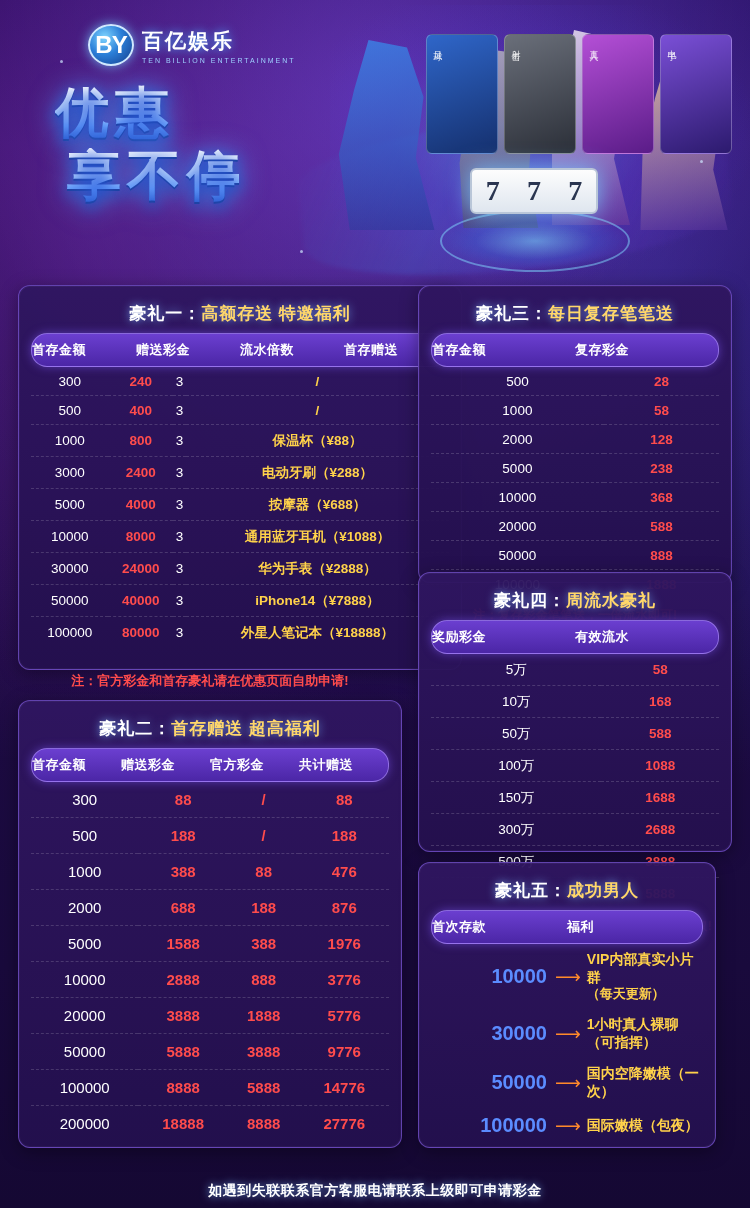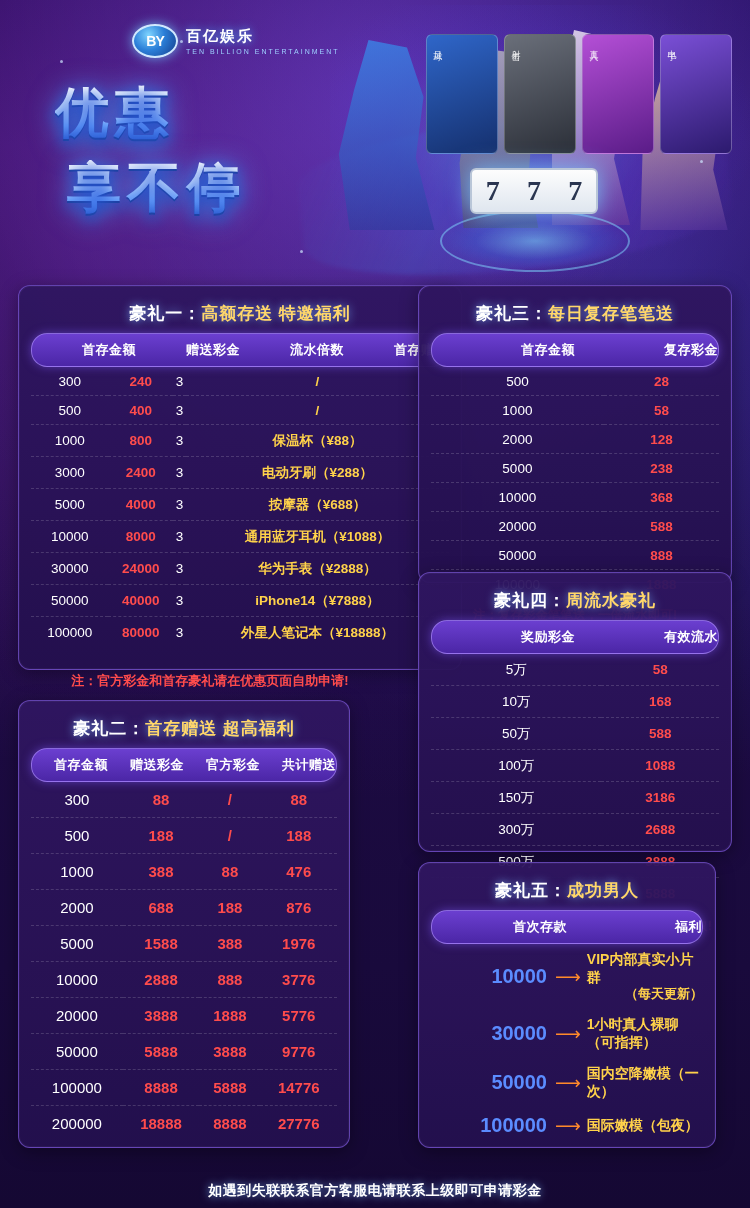--- a/index.html
+++ b/index.html
@@ -18,40 +18,39 @@
       linear-gradient(180deg,#2a0d57 0%, #33115f 12%, #26104f 30%, #1d0b43 55%, #190a3c 80%, #150833 100%);
   }
   
   .hero { position:absolute; left:0; top:0; width:750px; height:285px; overflow:hidden; }
   .hero-glow {
     position:absolute; left:330px; top:5px; width:430px; height:280px;
     background: radial-gradient(ellipse at 45% 45%, rgba(110,200,255,0.30) 0%, rgba(80,60,220,0.18) 40%, rgba(30,10,80,0) 70%);
   }
   .logo { position:absolute; left:88px; top:24px; display:flex; align-items:center; }
   .logo-badge {
-    width:46px; height:34px; border-radius:50%;
+    width:46px; height:42px; border-radius:50%;
     background: radial-gradient(circle at 35% 30%, #7fd5ff 0%, #2b7fd8 45%, #143c8a 100%);
     border:2px solid #cfe9ff; display:flex; align-items:center; justify-content:center;
-    color:#fff; font-weight:bold; font-size:14px; letter-spacing:-1px;
+    color:#fff; font-weight:bold; font-size:24px; letter-spacing:-1px;
     box-shadow:0 0 12px rgba(110,200,255,.8);
-    margin-left:44px;
   }
   .logo-text { margin-left:8px; }
-  .logo-cn { color:#ffffff; font-size:15px; font-weight:bold; letter-spacing:2px; text-shadow:0 0 10px #49a8ff; }
+  .logo-cn { color:#ffffff; font-size:21px; font-weight:bold; letter-spacing:2px; text-shadow:0 0 10px #49a8ff; }
   .logo-en { color:#9fd0ff; font-size:7px; letter-spacing:2px; margin-top:2px; }
   .headline { position:absolute; left:55px; top:85px; }
   .headline div {
     font-size:54px; font-weight:bold; letter-spacing:6px; line-height:1.02;
     color:#eaf4ff;
     background: linear-gradient(180deg,#ffffff 0%, #d5eaff 40%, #6fa9ff 75%, #2f5fd0 100%);
     -webkit-background-clip:text; background-clip:text; -webkit-text-fill-color:transparent;
     text-shadow:0 4px 14px rgba(40,90,220,.9);
     filter: drop-shadow(0 2px 0 #1d3f9a) drop-shadow(0 0 12px rgba(90,160,255,.7));
   }
-  .headline .l2 { margin-top:20px; margin-left:12px; }
+  .headline .l2 { margin-top:8px; margin-left:12px; }
   .cards-row { position:absolute; right:18px; top:34px; display:flex; gap:6px; }
   .gcard {
     width:72px; height:120px; border-radius:6px; position:relative; overflow:hidden;
     border:1px solid rgba(255,255,255,.25);
   }
   .gcard span { position:absolute; left:4px; top:8px; writing-mode:vertical-rl; color:#fff; font-size:9px; letter-spacing:2px; opacity:.9; }
   .g1 { background:linear-gradient(160deg,#2f66c9,#15306e); }
   .g2 { background:linear-gradient(160deg,#6a6f7a,#2b2f38); }
   .g3 { background:linear-gradient(160deg,#b44fd6,#5a1c88); }
   .g4 { background:linear-gradient(160deg,#7a4fd6,#2c1a6e); }
@@ -106,50 +105,50 @@
   }
   .ptitle .lead { color:#ffffff; }
   .ptitle .accent { color:#ffd76a; }
   .hdr {
     display:flex; border-radius:16px; overflow:hidden;
     background:linear-gradient(180deg,#6b3fd0 0%, #4b26a6 100%);
     border:1px solid rgba(180,150,255,.6);
     box-shadow:0 0 10px rgba(130,90,255,.5);
   }
   .hdr div {
-    flex:1; text-align:right; color:#ffffff; font-size:13px; font-weight:bold; padding:7px 0; letter-spacing:.5px;
+    flex:1; text-align:left; color:#ffffff; font-size:13px; font-weight:bold; padding:7px 0; letter-spacing:.5px;
   }
   table { width:100%; border-collapse:collapse; }
   td { text-align:center; font-size:14px; padding:7px 0; color:#ffffff; }
   tr { border-bottom:1px dashed rgba(255,255,255,.16); }
   tr:last-child { border-bottom:none; }
   .c-white { color:#ffffff; }
   .c-red { color:#ff4c4c; font-weight:bold; }
   .c-yellow { color:#ffd24a; font-weight:bold; }
   .note { margin-top:9px; text-align:center; color:#ff4c4c; font-size:12.5px; font-weight:bold; }
 
   
   #p1 { left:18px; top:285px; width:444px; height:385px; }
-  #p2 { left:18px; top:700px; width:332px; height:448px; }
+  #p2 { left:18px; top:700px; width:384px; height:448px; }
   #p3 { left:418px; top:285px; width:314px; height:298px; }
   #p4 { left:418px; top:572px; width:314px; height:280px; }
   #p5 { left:418px; top:862px; width:298px; height:286px; }
 
   #p1 td { font-size:13.5px; padding:6.5px 0; }
   #p2 td { font-size:15px; padding:9px 0; }
   #p3 td, #p4 td { font-size:13.5px; padding:6.5px 0; }
 
   .note-p1 { position:absolute; left:18px; top:672px; width:384px; text-align:center; color:#ff4c4c; font-size:13px; font-weight:bold; }
 
   
   .g5row { display:flex; align-items:center; padding:7px 0 7px 6px; }
   .g5amt { color:#5b8cff; font-size:20px; font-weight:bold; min-width:110px; text-align:right; font-family:"Liberation Sans",sans-serif; }
   .g5arrow { color:#ff8a2b; font-size:18px; margin:0 8px; letter-spacing:-2px; }
   .g5txt { color:#ffd24a; font-size:14px; font-weight:bold; line-height:1.25; }
-  .g5txt small { display:block; color:#ffd24a; font-size:13px; text-align:right; }
+  .g5txt small { display:block; color:#ffd24a; font-size:13px; text-align:left; }
 
   .footer {
     position:absolute; left:0; bottom:8px; width:750px; text-align:center;
     color:#ffffff; font-size:14px; font-weight:bold; letter-spacing:.5px;
     text-shadow:0 0 8px rgba(120,180,255,.8);
   }
   .sparkle { position:absolute; width:3px; height:3px; border-radius:50%; background:#cfe6ff; opacity:.7; }
 </style>
 </head>
 <body>
@@ -416,21 +415,21 @@
       <tr>
             <td class="c-white">50万</td>
             <td class="c-red">588</td>
           </tr>
       <tr>
             <td class="c-white">100万</td>
             <td class="c-red">1088</td>
           </tr>
       <tr>
             <td class="c-white">150万</td>
-            <td class="c-red">3186</td>
+            <td class="c-red">1688</td>
           </tr>
       <tr>
             <td class="c-white">300万</td>
             <td class="c-red">2688</td>
           </tr>
       <tr>
             <td class="c-white">500万</td>
             <td class="c-red">3888</td>
           </tr>
       <tr>

